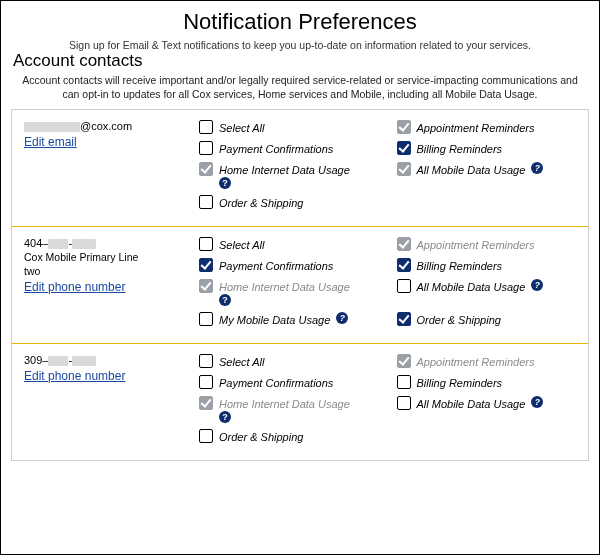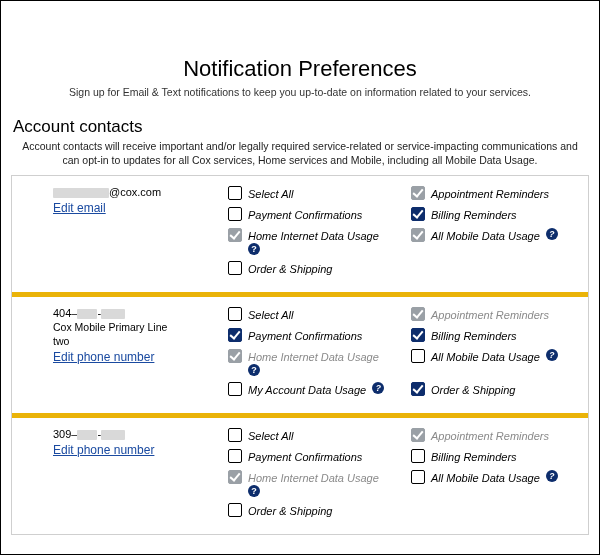--- a/index.html
+++ b/index.html
@@ -10,27 +10,26 @@
     background: #fff;
     border: 1px solid #000;
     overflow: hidden;
     color: #000;
   }
   .page-title {
     text-align: center;
     font-size: 22px;
     font-weight: 400;
     padding-top: 8px;
-    margin-top: 47px;
   }
   .page-subtitle {
     text-align: center;
     font-size: 10.5px;
     color: #333;
-    margin: 4px 0 19px 0;
+    margin: 4px 0 0 0;
   }
   .section-title {
     font-size: 17px;
     padding: 0 20px 2px 12px;
     font-weight: 400;
   }
   .section-desc {
     font-size: 10.5px;
     color: #222;
     padding: 0 12px 8px 12px;
@@ -39,26 +38,25 @@
   }
   .card {
     margin: 0 10px 10px 10px;
     border: 1px solid #cfcfcf;
     padding: 0px 0;
   }
   .contact-block {
     display: flex;
     padding: 10px 12px 16px 12px;
   }
-  .contact-block + .contact-block { border-top: 5px solid #eab308; }
+  .contact-block + .contact-block { border-top: 1px solid #eab308; }
   .contact-left {
     width: 175px;
     flex-shrink: 0;
     font-size: 10.5px;
-    margin-left: 29px;
   }
   .contact-id {
     font-size: 11px;
     color: #000;
     margin-bottom: 2px;
   }
   .contact-id .redact {
     display:inline-block;
     background:#d9d9d9;
     height:10px;
@@ -236,21 +234,21 @@
         <div class="col-wrap">
           <div class="opt">
             <span class="cb"></span>
             <span class="lbl">All Mobile Data Usage</span>
             <span class="help">?</span>
           </div>
         </div>
         <div class="col-wrap">
           <div class="opt">
             <span class="cb"></span>
-            <span class="lbl">My Account Data Usage</span>
+            <span class="lbl">My Mobile Data Usage</span>
             <span class="help">?</span>
           </div>
         </div>
         <div class="col-wrap">
           <div class="opt">
             <span class="cb checked"></span>
             <span class="lbl">Order &amp; Shipping</span>
           </div>
         </div>
       </div>

